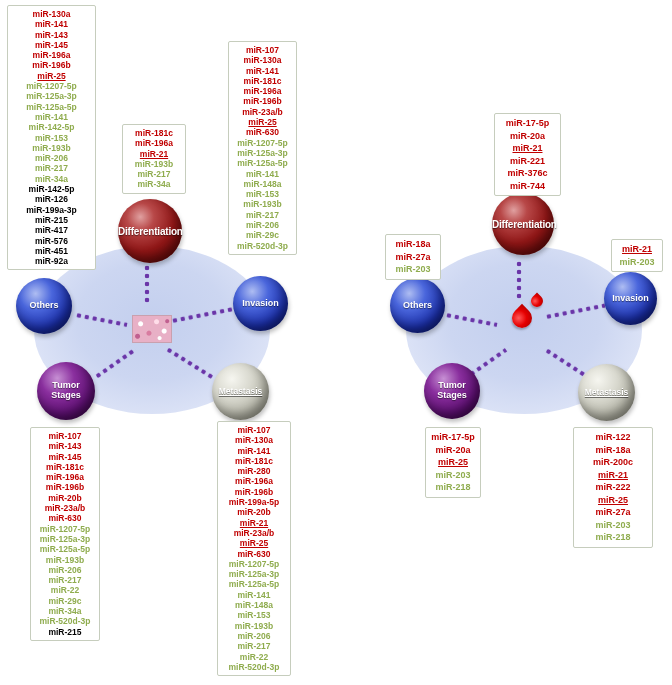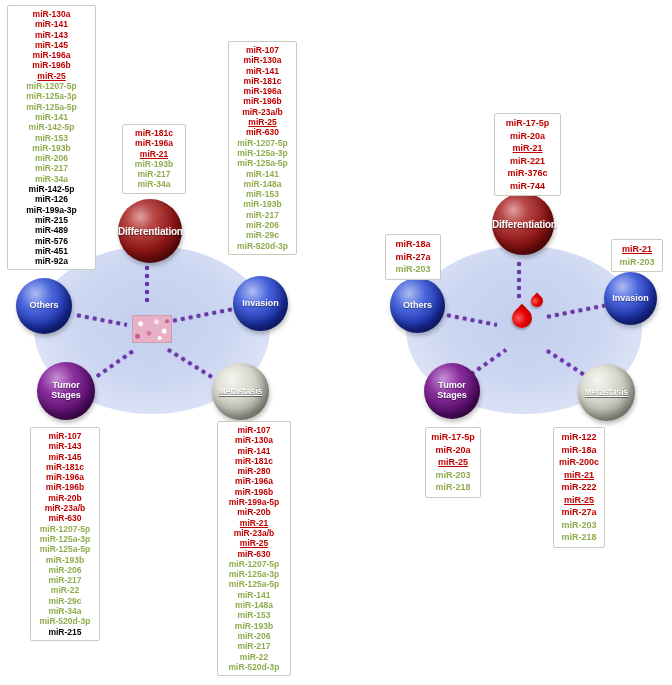--- a/index.html
+++ b/index.html
@@ -96,21 +96,21 @@
       <div class="mir c-green">miR-142-5p</div>
       <div class="mir c-green">miR-153</div>
       <div class="mir c-green">miR-193b</div>
       <div class="mir c-green">miR-206</div>
       <div class="mir c-green">miR-217</div>
       <div class="mir c-green">miR-34a</div>
       <div class="mir c-black">miR-142-5p</div>
       <div class="mir c-black">miR-126</div>
       <div class="mir c-black">miR-199a-3p</div>
       <div class="mir c-black">miR-215</div>
-      <div class="mir c-black">miR-489</div>
+      <div class="mir c-black">miR-417</div>
       <div class="mir c-black">miR-576</div>
       <div class="mir c-black">miR-451</div>
       <div class="mir c-black">miR-92a</div>
     </div>
   <div class="mbox" style="left:122px; top:124px; width:64px;">
       <div class="mir c-red">miR-181c</div>
       <div class="mir c-red">miR-196a</div>
       <div class="mir c-red u">miR-21</div>
       <div class="mir c-green">miR-193b</div>
       <div class="mir c-green">miR-217</div>
@@ -232,21 +232,21 @@
       <div class="mir c-red u">miR-21</div>
       <div class="mir c-green">miR-203</div>
     </div>
   <div class="mbox rbox" style="left:425px; top:427px; width:56px;">
       <div class="mir c-red">miR-17-5p</div>
       <div class="mir c-red">miR-20a</div>
       <div class="mir c-red u">miR-25</div>
       <div class="mir c-green">miR-203</div>
       <div class="mir c-green">miR-218</div>
     </div>
-  <div class="mbox rbox" style="left:553px; top:427px; width:52px;">
+  <div class="mbox rbox" style="left:573px; top:427px; width:80px;">
       <div class="mir c-red">miR-122</div>
       <div class="mir c-red">miR-18a</div>
       <div class="mir c-red">miR-200c</div>
       <div class="mir c-red u">miR-21</div>
       <div class="mir c-red">miR-222</div>
       <div class="mir c-red u">miR-25</div>
       <div class="mir c-red">miR-27a</div>
       <div class="mir c-green">miR-203</div>
       <div class="mir c-green">miR-218</div>
     </div>

